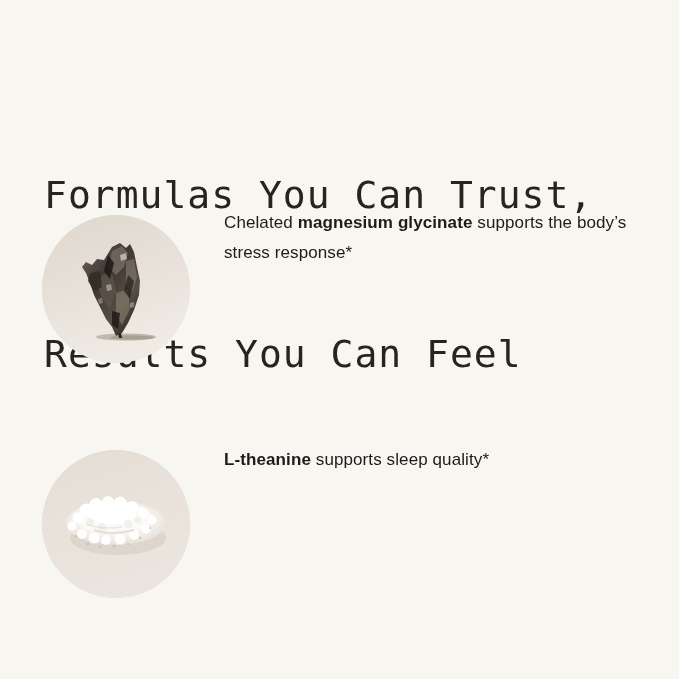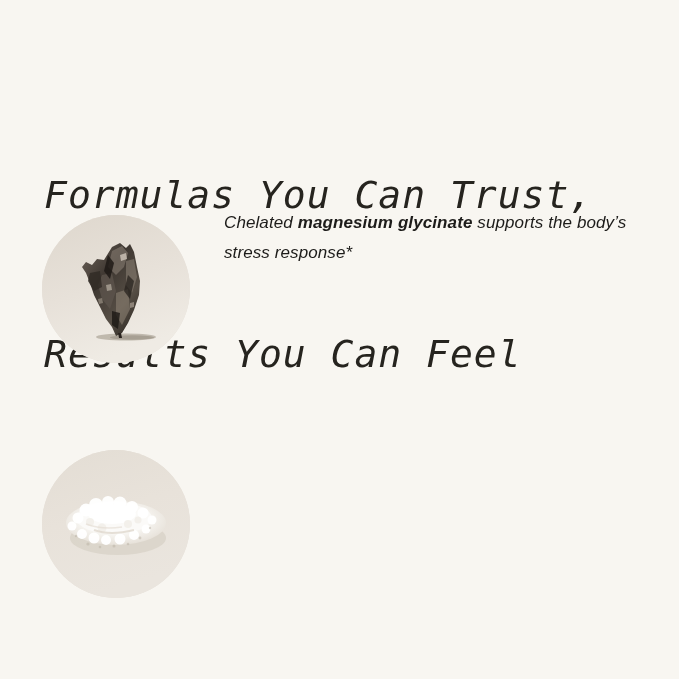--- a/index.html
+++ b/index.html
@@ -13,21 +13,20 @@
     background: #f8f6f1;
     font-family: "Liberation Sans", sans-serif;
     -webkit-font-smoothing: antialiased;
   }
 
   .page {
     position: relative;
     width: 679px;
     height: 679px;
     background: #f8f6f1;
-    font-style: italic;
   }
 
   
   .headline {
     position: absolute;
     left: 44px;
     top: 38px;
     width: 600px;
     font-family: "DejaVu Sans Mono", "Liberation Mono", monospace;
     font-size: 38px;
@@ -215,16 +214,17 @@
           <circle cx="34" cy="86" r="1.2"></circle>
           <circle cx="108" cy="78" r="1.2"></circle>
         </g>
 
         <path d="M52 80 Q68 86 92 80" stroke="#ddd6cb" stroke-width="2" fill="none" opacity="0.75"></path>
         <path d="M44 74 Q60 80 80 77" stroke="#e2dbd1" stroke-width="1.5" fill="none" opacity="0.6"></path>
       </svg>
     </div>
 
     <div class="copy-column">
+      <p class="claim"><span></span><b>L-theanine</b><span> supports sleep quality*</span></p>
     </div>
   </div>
 
 </div>
 
 </body></html>

